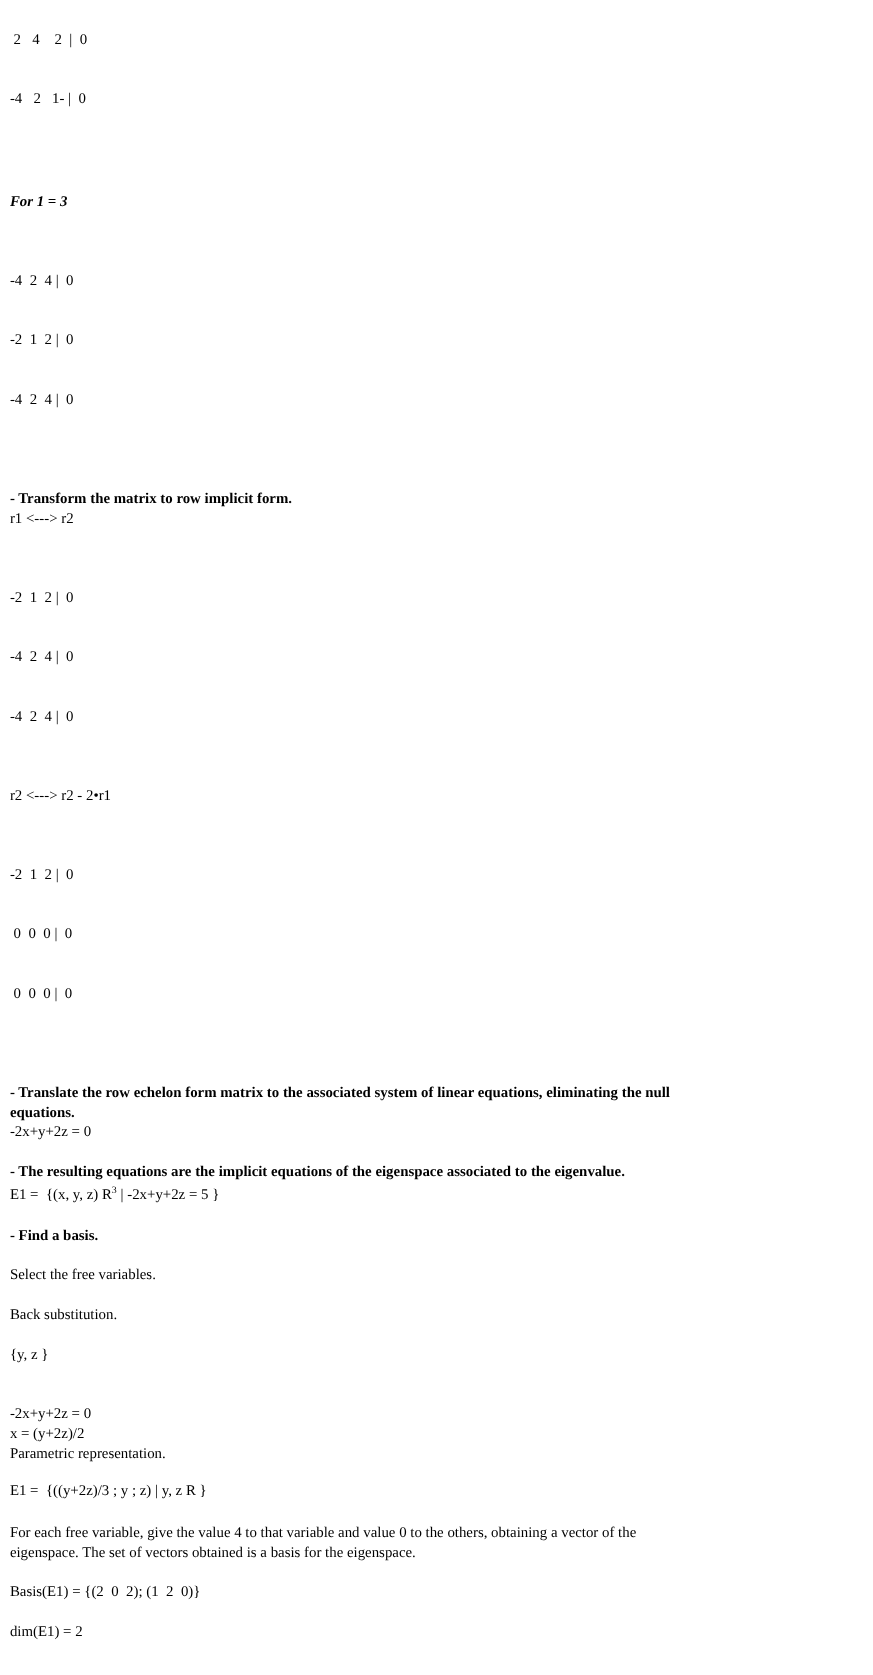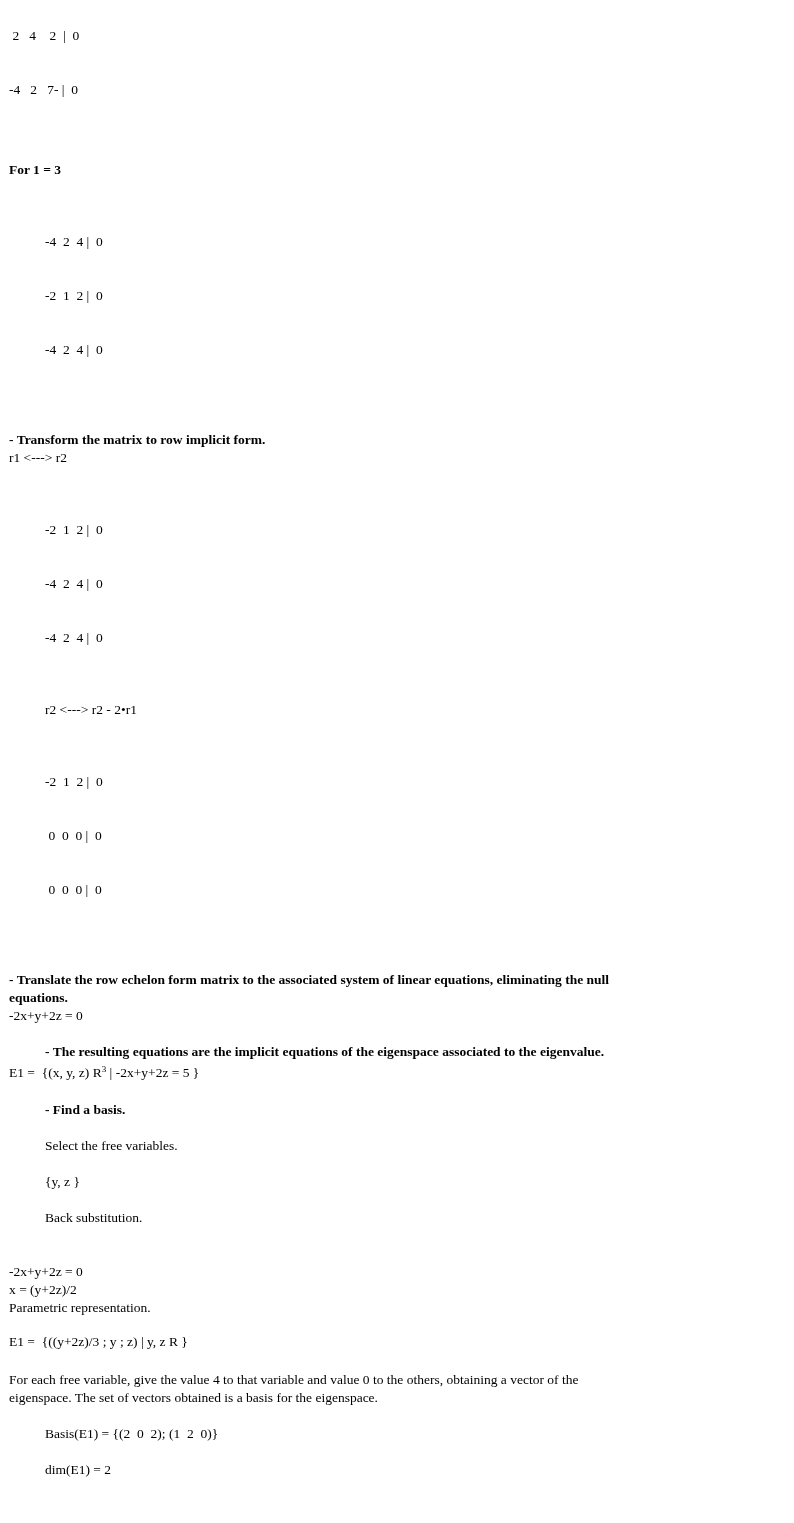--- a/index.html
+++ b/index.html
@@ -24,33 +24,33 @@
   }
   .b { font-weight:bold; }
   .mono-block div { white-space:pre; }
   .cut-top { margin-top:-9px; }
   sup.e-sup { font-size:9px; line-height:0; vertical-align:super; }
   .e-line { line-height:20px; }
   
   .mt0  { margin-top:0; }
   .mt2  { margin-top:2px; }
   .mt16 { margin-top:16px; }
-  .mt18 { margin-top:18px;margin-left:36px; }
+  .mt18 { margin-top:18px; }
   .mt20 { margin-top:20px; }
-  .mt35 { margin-top:26px; }
+  .mt35 { margin-top:39px;font-style:italic; }
   .mt36 { margin-top:36px; }
 </style>
 </head>
 <body>
 
 <div class="page">
 
   <div class="mono-block t cut-top">
     <div> 2   4    2  |  0</div>
-    <div>-4   2   7- |  0</div>
+    <div>-4   2   1- |  0</div>
   </div>
 
   <p class="t b mt35">For 1 = 3</p>
 
   <div class="mono-block t mt18">
     <div>-4  2  4 |  0</div>
     <div>-2  1  2 |  0</div>
     <div>-4  2  4 |  0</div>
   </div>
 
@@ -74,23 +74,23 @@
   <p class="t b mt36" style="max-width:730px;">- Translate the row echelon form matrix to the associated system of linear equations, eliminating the null equations.</p>
   <p class="t mt0">-2x+y+2z = 0</p>
 
   <p class="t b mt18">- The resulting equations are the implicit equations of the eigenspace associated to the eigenvalue.</p>
   <p class="t e-line mt2"><span>E1 =  {(x, y, z) R</span><sup class="e-sup">3</sup><span> | -2x+y+2z = 5 }</span></p>
 
   <p class="t b mt18">- Find a basis.</p>
 
   <p class="t mt18">Select the free variables.</p>
 
+  <p class="t mt18">Back substitution.</p>
+
   <p class="t mt18">{y, z }</p>
-
-  <p class="t mt18">Back substitution.</p>
 
   <p class="t mt36">-2x+y+2z = 0</p>
   <p class="t mt0">x = (y+2z)/2</p>
   <p class="t mt0">Parametric representation.</p>
 
   <p class="t mt16">E1 =  {((y+2z)/3 ; y ; z) | y, z R }</p>
 
   <p class="t mt20" style="max-width:776px;">For each free variable, give the value 4 to that variable and value 0 to the others, obtaining a vector of the eigenspace. The set of vectors obtained is a basis for the eigenspace.</p>
 
   <p class="t mt18">Basis(E1) = {(2  0  2); (1  2  0)}</p>

